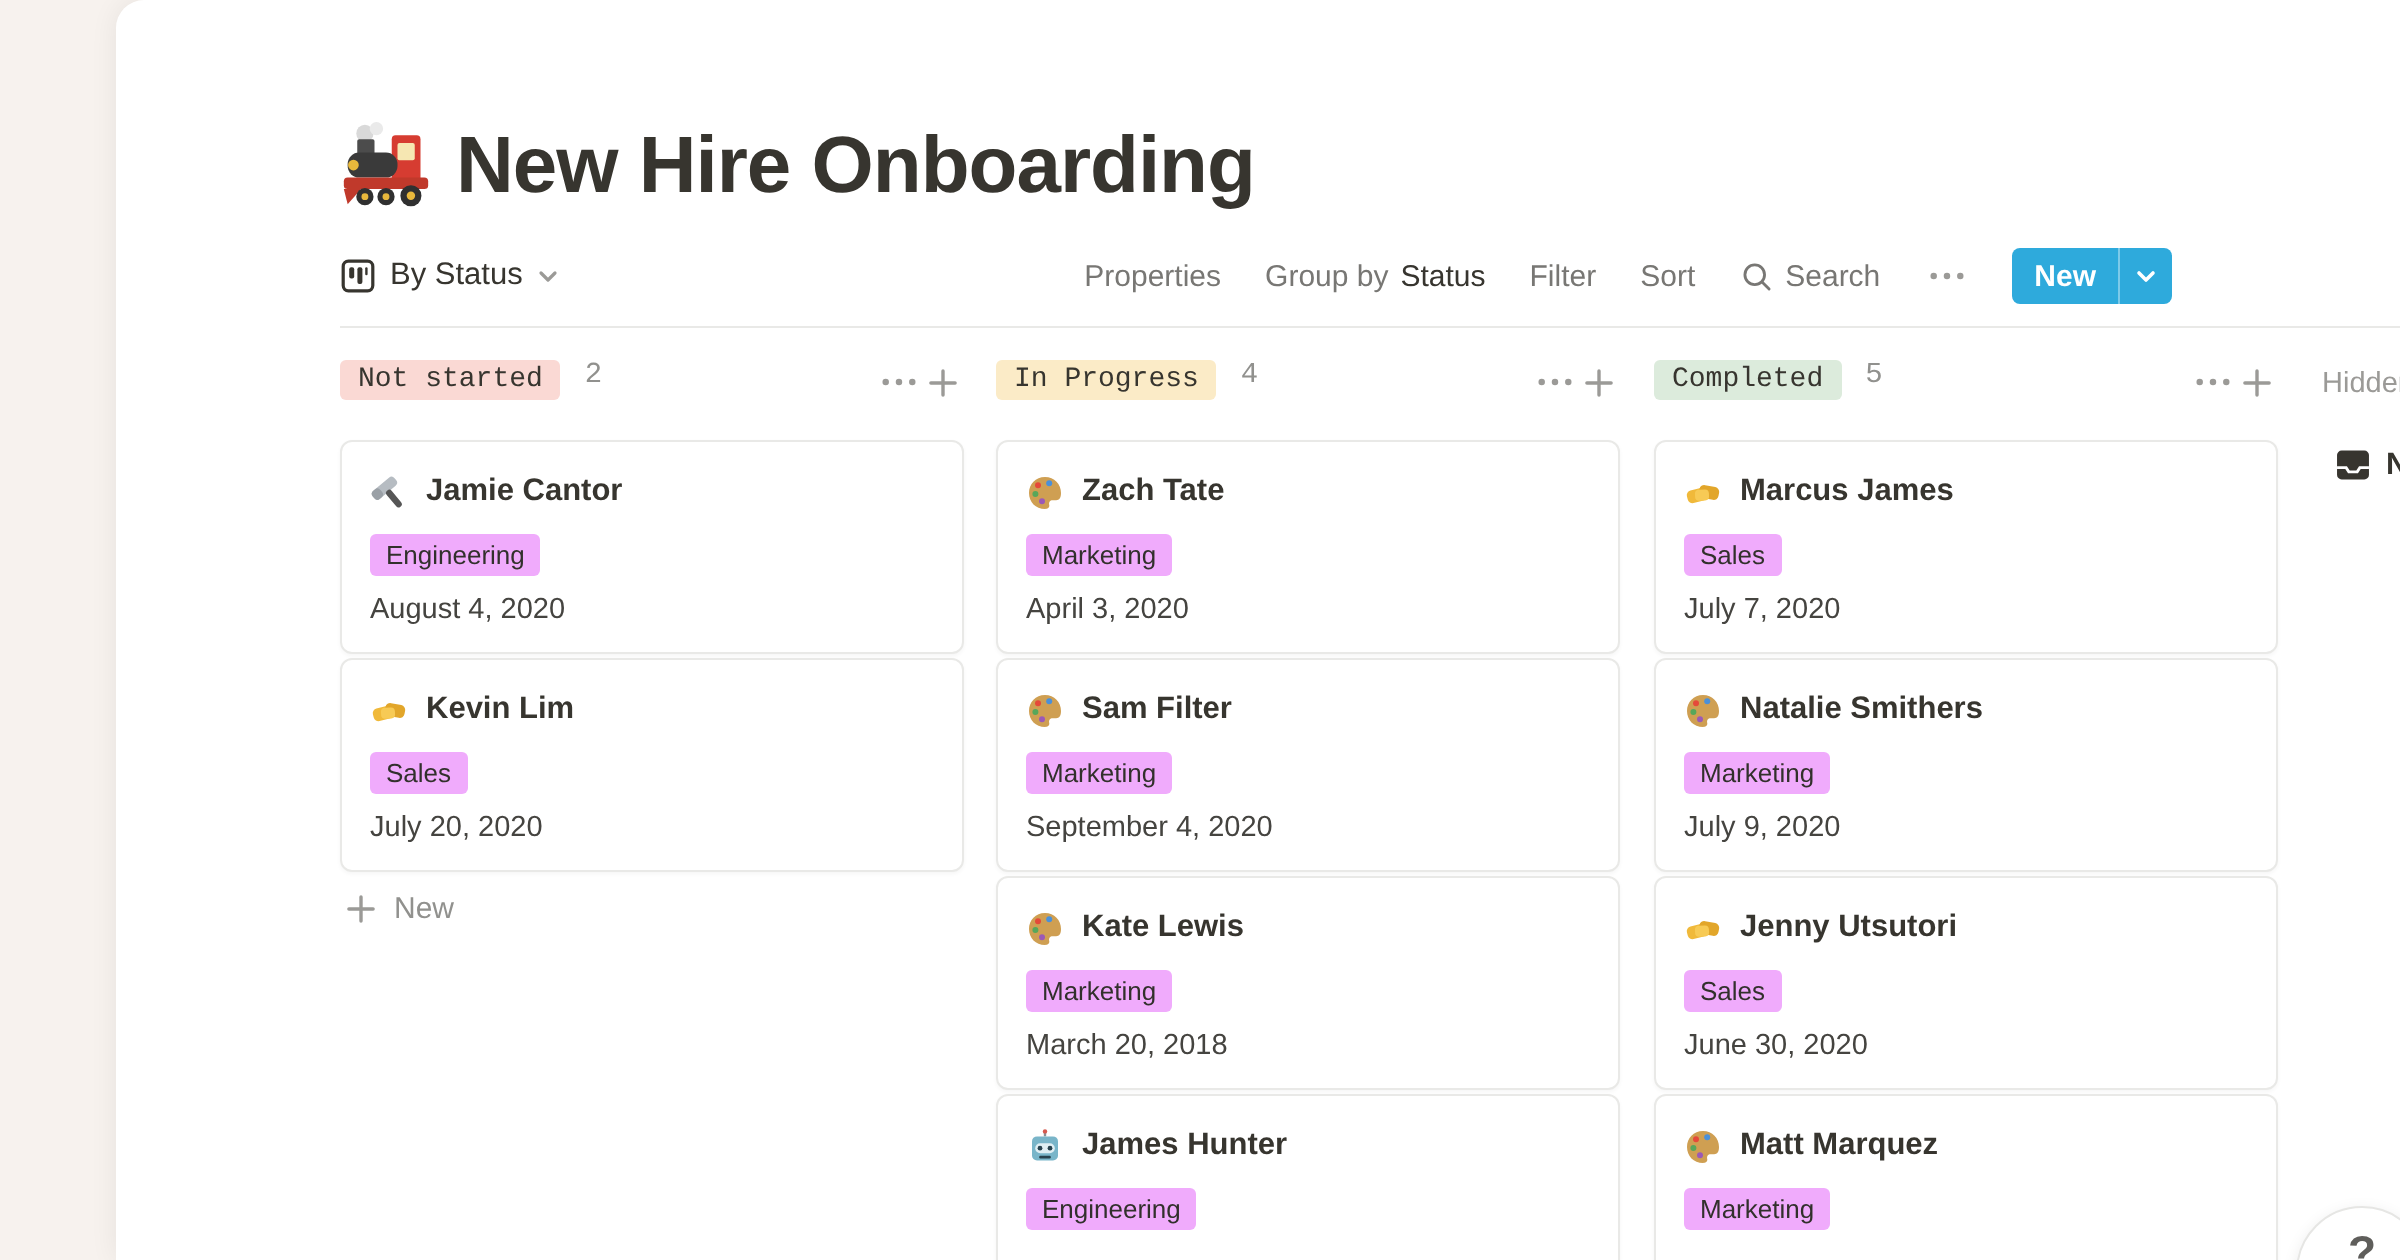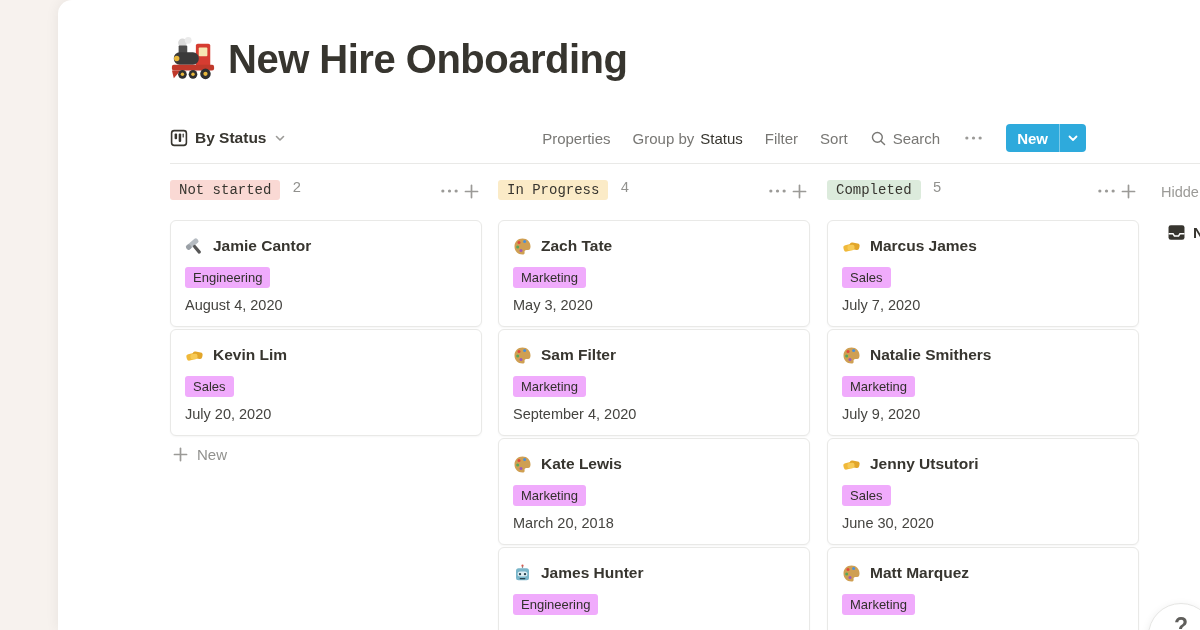--- a/index.html
+++ b/index.html
@@ -2,28 +2,28 @@
 <html><head>
 <meta charset="utf-8">
 <style>
   * { margin:0; padding:0; box-sizing:border-box; }
   html,body { background:#F7F2EE; }
   body { font-family:"Liberation Sans","DejaVu Sans",sans-serif; }
   #app { position:relative; width:1200px; height:630px; overflow:hidden; background:#F7F2EE; }
   .panel { position:absolute; left:58px; top:0; width:1142px; height:630px; background:#fff;
            border-radius:14px 0 0 0; box-shadow:0 0 14px rgba(0,0,0,0.07); z-index:1; }
 
-  .title-row { position:absolute; left:170px; top:36px; z-index:2; display:flex; align-items:center; gap:12px; }
+  .title-row { position:absolute; left:170px; top:60px; z-index:2; display:flex; align-items:center; gap:12px; }
   .page-icon { width:46px; height:46px; display:inline-flex; align-items:center; justify-content:center; }
   h1.page-title { font-size:40px; font-weight:700; color:#37352F; letter-spacing:-0.5px; }
 
   .toolbar { position:absolute; left:170px; top:123px; width:916px; height:30px; z-index:2;
              display:flex; align-items:center; justify-content:space-between; }
   .view-switcher { display:flex; align-items:center; gap:7px; cursor:pointer; }
-  .vs-label { font-size:15.5px; font-weight:700; color:#37352F; }
+  .vs-label { font-size:15.5px; font-weight:400; color:#37352F; }
   .toolbar-right { display:flex; align-items:center; gap:22px;text-align:right; }
   .tb-item { font-size:15px; color:#787774; cursor:pointer; white-space:nowrap; display:flex; align-items:center; gap:6px; }
   .gb-value { color:#37352F; }
   .icon { display:inline-flex; align-items:center; justify-content:center; line-height:0; }
   .new-btn { display:flex; align-items:stretch; height:28px; background:#2EAADC; border-radius:4px; overflow:hidden; cursor:pointer; }
   .new-label { color:#fff; font-size:15px; font-weight:600; display:flex; align-items:center; padding:0 11px; }
   .new-divider { width:1px; background:rgba(255,255,255,0.38); }
   .new-chevron { display:flex; align-items:center; justify-content:center; width:26px; }
 
   .divider { position:absolute; left:170px; right:0; top:163px; height:1px; background:#E9E9E7; z-index:2; }
@@ -242,21 +242,21 @@
                   <path d="M9.5 1.5 C4.8 1.5 1.5 5 1.5 9.5 C1.5 14 4.8 17.5 9.5 17.5 C11 17.5 11.9 16.6 11.6 15.4 C11.3 14.1 12 13.1 13.3 13.1 L15.1 13.1 C16.6 13.1 17.5 11.9 17.5 9.5 C17.5 5 14.2 1.5 9.5 1.5 Z" fill="#cf9f52"></path>
                   <circle cx="6" cy="5.6" r="1.5" fill="#e5493a"></circle>
                   <circle cx="11.6" cy="4.6" r="1.5" fill="#4a90d9"></circle>
                   <circle cx="4.7" cy="10" r="1.5" fill="#57a75a"></circle>
                   <circle cx="8" cy="13.6" r="1.5" fill="#9b59b6"></circle>
                 </svg>
               </span>
               <span class="card-name">Zach Tate</span>
             </div>
             <div><span class="card-tag">Marketing</span></div>
-            <div class="card-date">May 3, 2020</div>
+            <div class="card-date">April 3, 2020</div>
           </div>
           <div class="card">
             <div class="card-title-row">
               <span class="icon">
                 <svg viewBox="0 0 19 19" width="19" height="19">
                   <path d="M9.5 1.5 C4.8 1.5 1.5 5 1.5 9.5 C1.5 14 4.8 17.5 9.5 17.5 C11 17.5 11.9 16.6 11.6 15.4 C11.3 14.1 12 13.1 13.3 13.1 L15.1 13.1 C16.6 13.1 17.5 11.9 17.5 9.5 C17.5 5 14.2 1.5 9.5 1.5 Z" fill="#cf9f52"></path>
                   <circle cx="6" cy="5.6" r="1.5" fill="#e5493a"></circle>
                   <circle cx="11.6" cy="4.6" r="1.5" fill="#4a90d9"></circle>
                   <circle cx="4.7" cy="10" r="1.5" fill="#57a75a"></circle>
                   <circle cx="8" cy="13.6" r="1.5" fill="#9b59b6"></circle>

